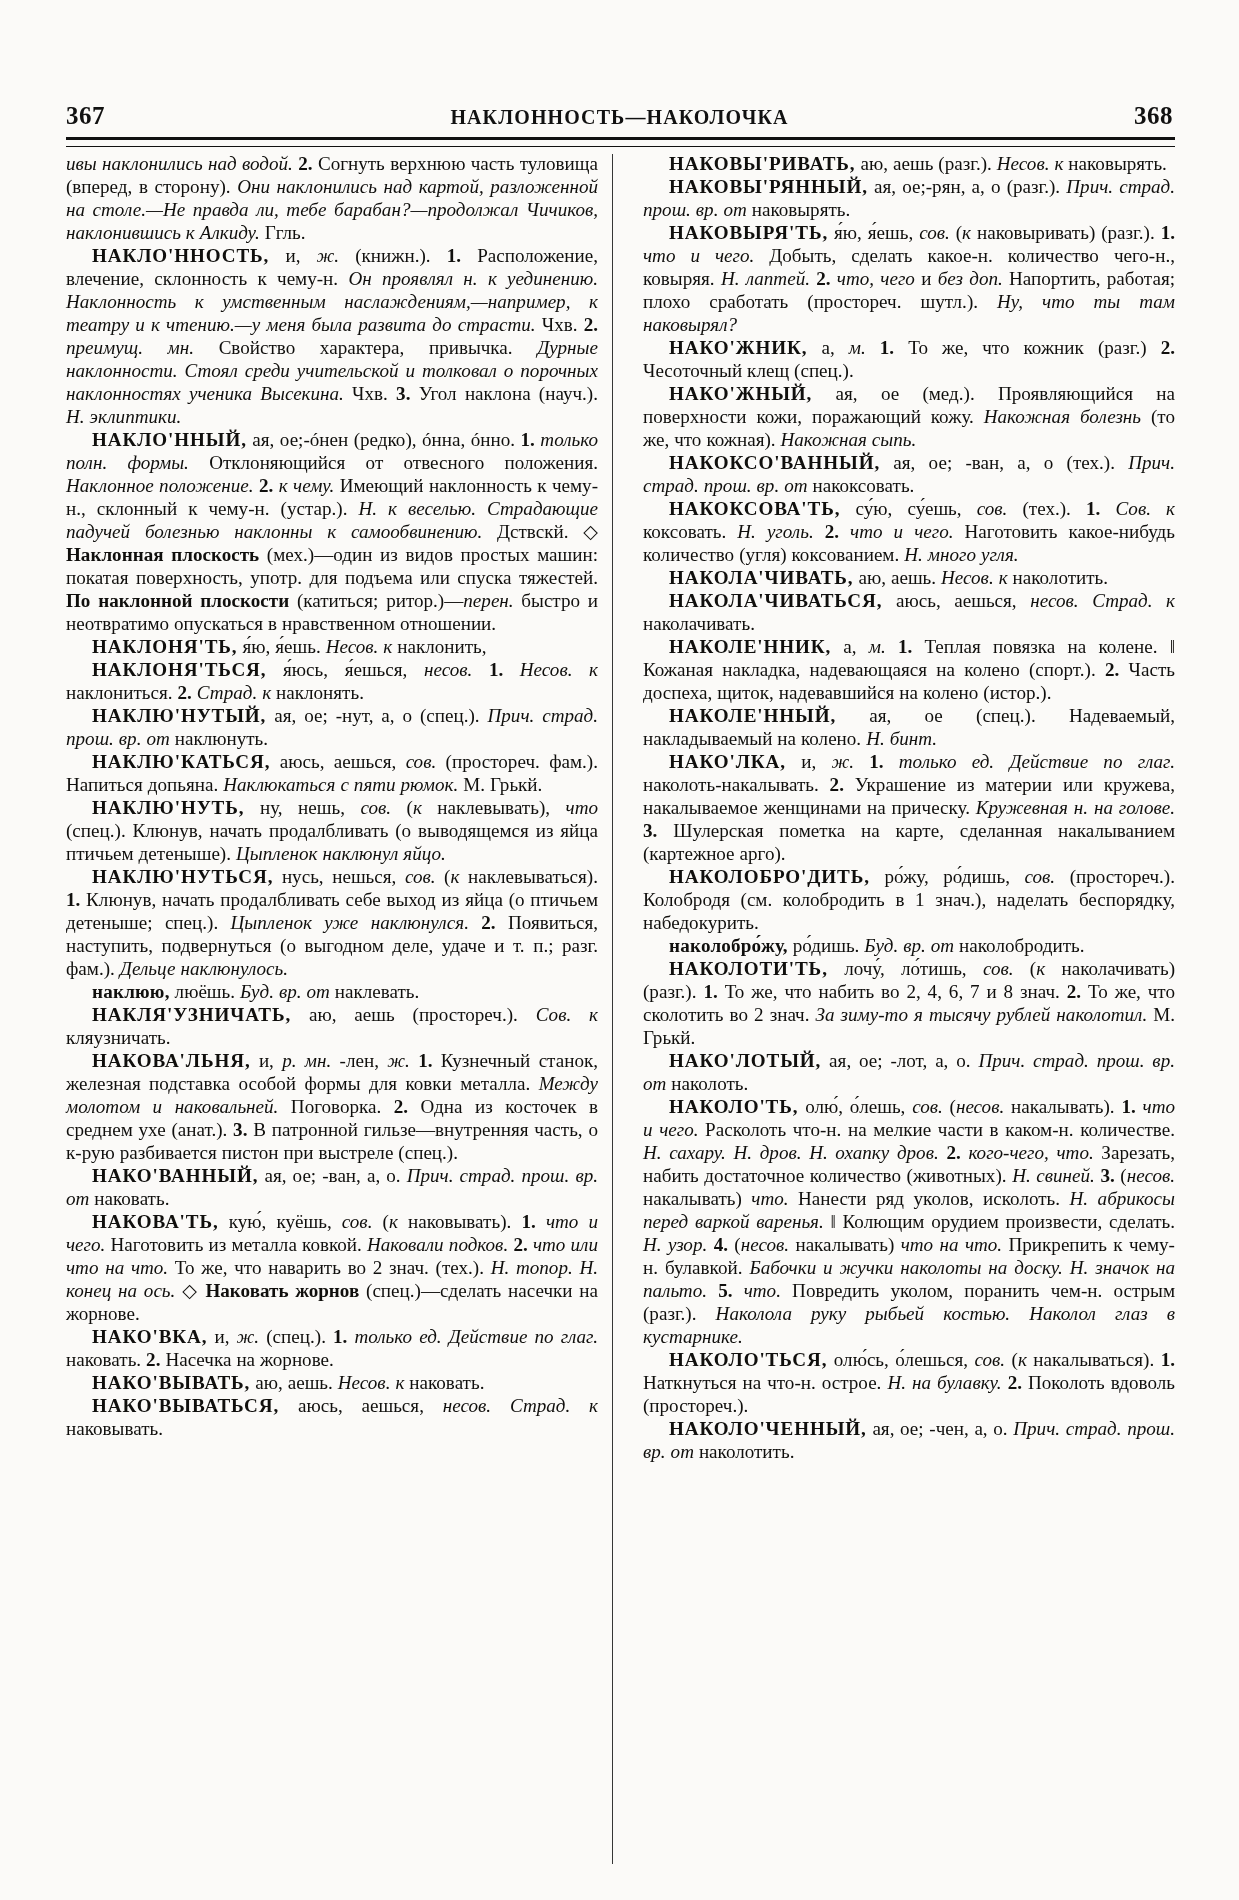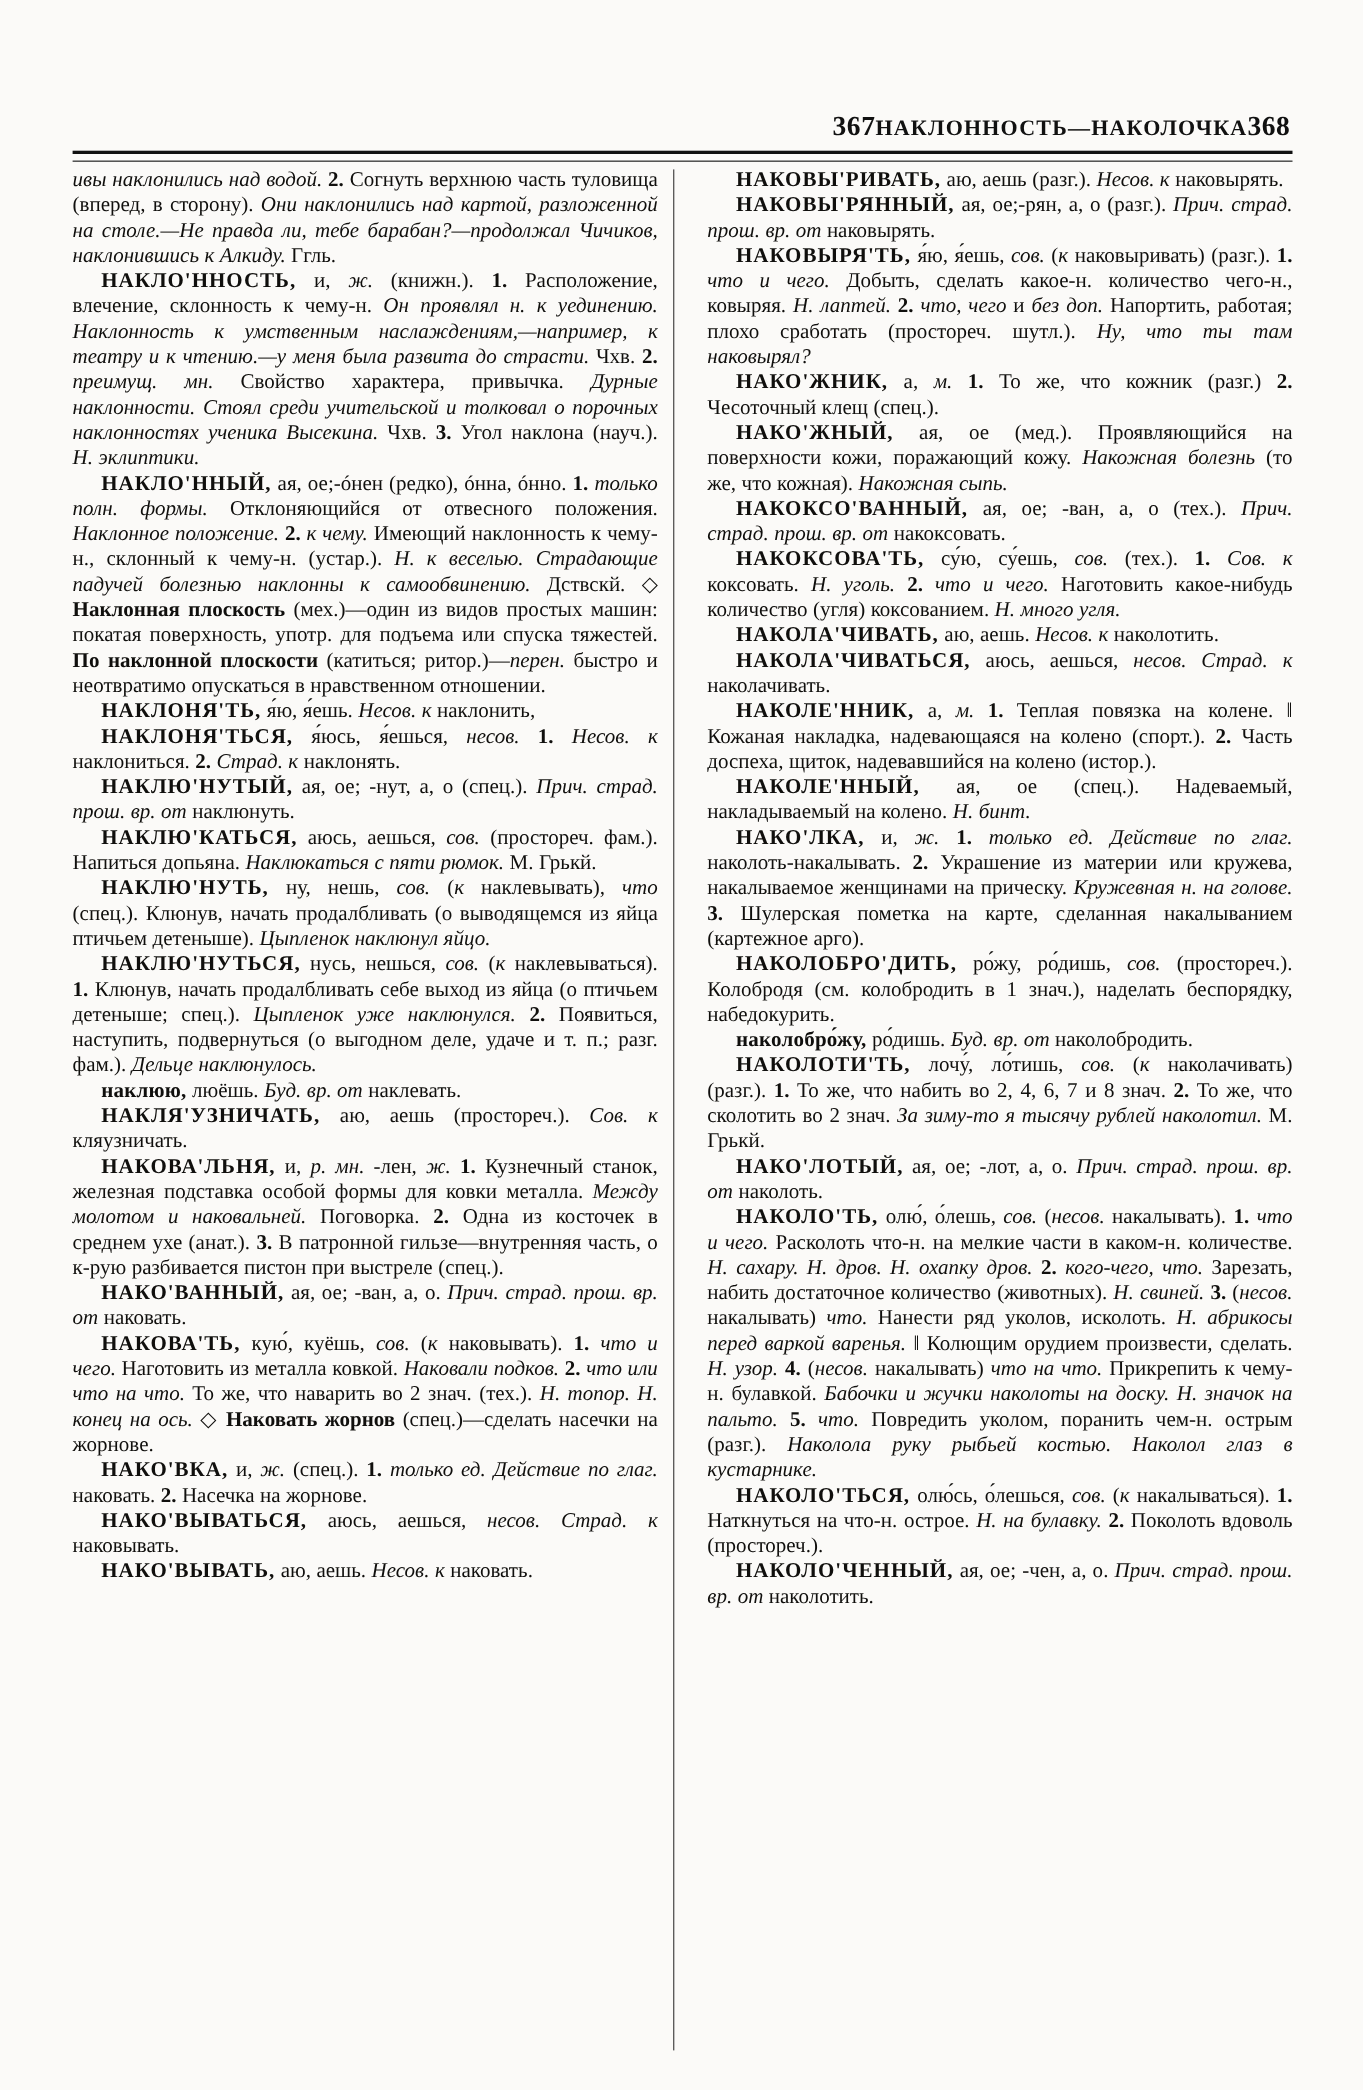--- a/index.html
+++ b/index.html
@@ -25,21 +25,21 @@
   }
   
   .running-head {
     position: absolute;
     left: 66px;
     right: 66px;
     top: 88px;
     height: 40px;
     display: flex;
     align-items: flex-end;
-    justify-content: flex-end;
+    justify-content: space-between;
   }
   .folio {
     font-family: "Liberation Serif", "DejaVu Serif", serif;
     font-weight: 700;
     font-size: 25px;
     letter-spacing: 0.5px;
     line-height: 1;
     color: #111;
   }
   .head-title {
@@ -133,22 +133,22 @@
         <p class="entry"><span class="hw">НАКЛЮ'НУТЫЙ,</span> ая, ое; -нут, а, о (спец.). <span class="it">Прич. страд. прош. вр. от</span> наклюнуть.</p>
         <p class="entry"><span class="hw">НАКЛЮ'КАТЬСЯ,</span> аюсь, аешься, <span class="it">сов.</span> (простореч. фам.). Напиться допьяна. <span class="it">Наклюкаться с пяти рюмок.</span> М. Грькй.</p>
         <p class="entry"><span class="hw">НАКЛЮ'НУТЬ,</span> ну, нешь, <span class="it">сов.</span> (<span class="it">к</span> наклевывать), <span class="it">что</span> (спец.). Клюнув, начать продалбливать (о выводящемся из яйца птичьем детеныше). <span class="it">Цыпленок наклюнул яйцо.</span></p>
         <p class="entry"><span class="hw">НАКЛЮ'НУТЬСЯ,</span> нусь, нешься, <span class="it">сов.</span> (<span class="it">к</span> наклевываться). <span class="bd">1.</span> Клюнув, начать продалбливать себе выход из яйца (о птичьем детеныше; спец.). <span class="it">Цыпленок уже наклюнулся.</span> <span class="bd">2.</span> Появиться, наступить, подвернуться (о выгодном деле, удаче и т. п.; разг. фам.). <span class="it">Дельце наклюнулось.</span></p>
         <p class="entry"><span class="hw-small bd">наклюю,</span> люёшь. <span class="it">Буд. вр. от</span> наклевать.</p>
         <p class="entry"><span class="hw">НАКЛЯ'УЗНИЧАТЬ,</span> аю, аешь (простореч.). <span class="it">Сов. к</span> кляузничать.</p>
         <p class="entry"><span class="hw">НАКОВА'ЛЬНЯ,</span> и, <span class="it">р. мн.</span> -лен, <span class="it">ж.</span> <span class="bd">1.</span> Кузнечный станок, железная подставка особой формы для ковки металла. <span class="it">Между молотом и наковальней.</span> Поговорка. <span class="bd">2.</span> Одна из косточек в среднем ухе (анат.). <span class="bd">3.</span> В патронной гильзе—внутренняя часть, о к-рую разбивается пистон при выстреле (спец.).</p>
         <p class="entry"><span class="hw">НАКО'ВАННЫЙ,</span> ая, ое; -ван, а, о. <span class="it">Прич. страд. прош. вр. от</span> наковать.</p>
         <p class="entry"><span class="hw">НАКОВА'ТЬ,</span> кую́, куёшь, <span class="it">сов.</span> (<span class="it">к</span> наковывать). <span class="bd">1.</span> <span class="it">что и чего.</span> Наготовить из металла ковкой. <span class="it">Наковали подков.</span> <span class="bd">2.</span> <span class="it">что или что на что.</span> То же, что наварить во 2 знач. (тех.). <span class="it">Н. топор. Н. конец на ось.</span> <span class="lozenge">◇</span> <span class="bd">Наковать жорнов</span> (спец.)—сделать насечки на жорнове.</p>
         <p class="entry"><span class="hw">НАКО'ВКА,</span> и, <span class="it">ж.</span> (спец.). <span class="bd">1.</span> <span class="it">только ед. Действие по глаг.</span> наковать. <span class="bd">2.</span> Насечка на жорнове.</p>
+        <p class="entry"><span class="hw">НАКО'ВЫВАТЬ,</span> аю, аешь. <span class="it">Несов. к</span> наковать.</p>
         <p class="entry"><span class="hw">НАКО'ВЫВАТЬСЯ,</span> аюсь, аешься, <span class="it">несов. Страд. к</span> наковывать.</p>
-        <p class="entry"><span class="hw">НАКО'ВЫВАТЬ,</span> аю, аешь. <span class="it">Несов. к</span> наковать.</p>
       </div>
     <div class="col-divider"></div>
     <div class="col col-right" id="col-right">
         <p class="entry"><span class="hw">НАКОВЫ'РИВАТЬ,</span> аю, аешь (разг.). <span class="it">Несов. к</span> наковырять.</p>
         <p class="entry"><span class="hw">НАКОВЫ'РЯННЫЙ,</span> ая, ое;-рян, а, о (разг.). <span class="it">Прич. страд. прош. вр. от</span> наковырять.</p>
         <p class="entry"><span class="hw">НАКОВЫРЯ'ТЬ,</span> я́ю, я́ешь, <span class="it">сов.</span> (<span class="it">к</span> наковыривать) (разг.). <span class="bd">1.</span> <span class="it">что и чего.</span> Добыть, сделать какое-н. количество чего-н., ковыряя. <span class="it">Н. лаптей.</span> <span class="bd">2.</span> <span class="it">что, чего</span> и <span class="it">без доп.</span> Напортить, работая; плохо сработать (простореч. шутл.). <span class="it">Ну, что ты там наковырял?</span></p>
         <p class="entry"><span class="hw">НАКО'ЖНИК,</span> а, <span class="it">м.</span> <span class="bd">1.</span> То же, что кожник (разг.) <span class="bd">2.</span> Чесоточный клещ (спец.).</p>
         <p class="entry"><span class="hw">НАКО'ЖНЫЙ,</span> ая, ое (мед.). Проявляющийся на поверхности кожи, поражающий кожу. <span class="it">Накожная болезнь</span> (то же, что кожная). <span class="it">Накожная сыпь.</span></p>
         <p class="entry"><span class="hw">НАКОКСО'ВАННЫЙ,</span> ая, ое; -ван, а, о (тех.). <span class="it">Прич. страд. прош. вр. от</span> накоксовать.</p>
         <p class="entry"><span class="hw">НАКОКСОВА'ТЬ,</span> су́ю, су́ешь, <span class="it">сов.</span> (тех.). <span class="bd">1.</span> <span class="it">Сов. к</span> коксовать. <span class="it">Н. уголь.</span> <span class="bd">2.</span> <span class="it">что и чего.</span> Наготовить какое-нибудь количество (угля) коксованием. <span class="it">Н. много угля.</span></p>

